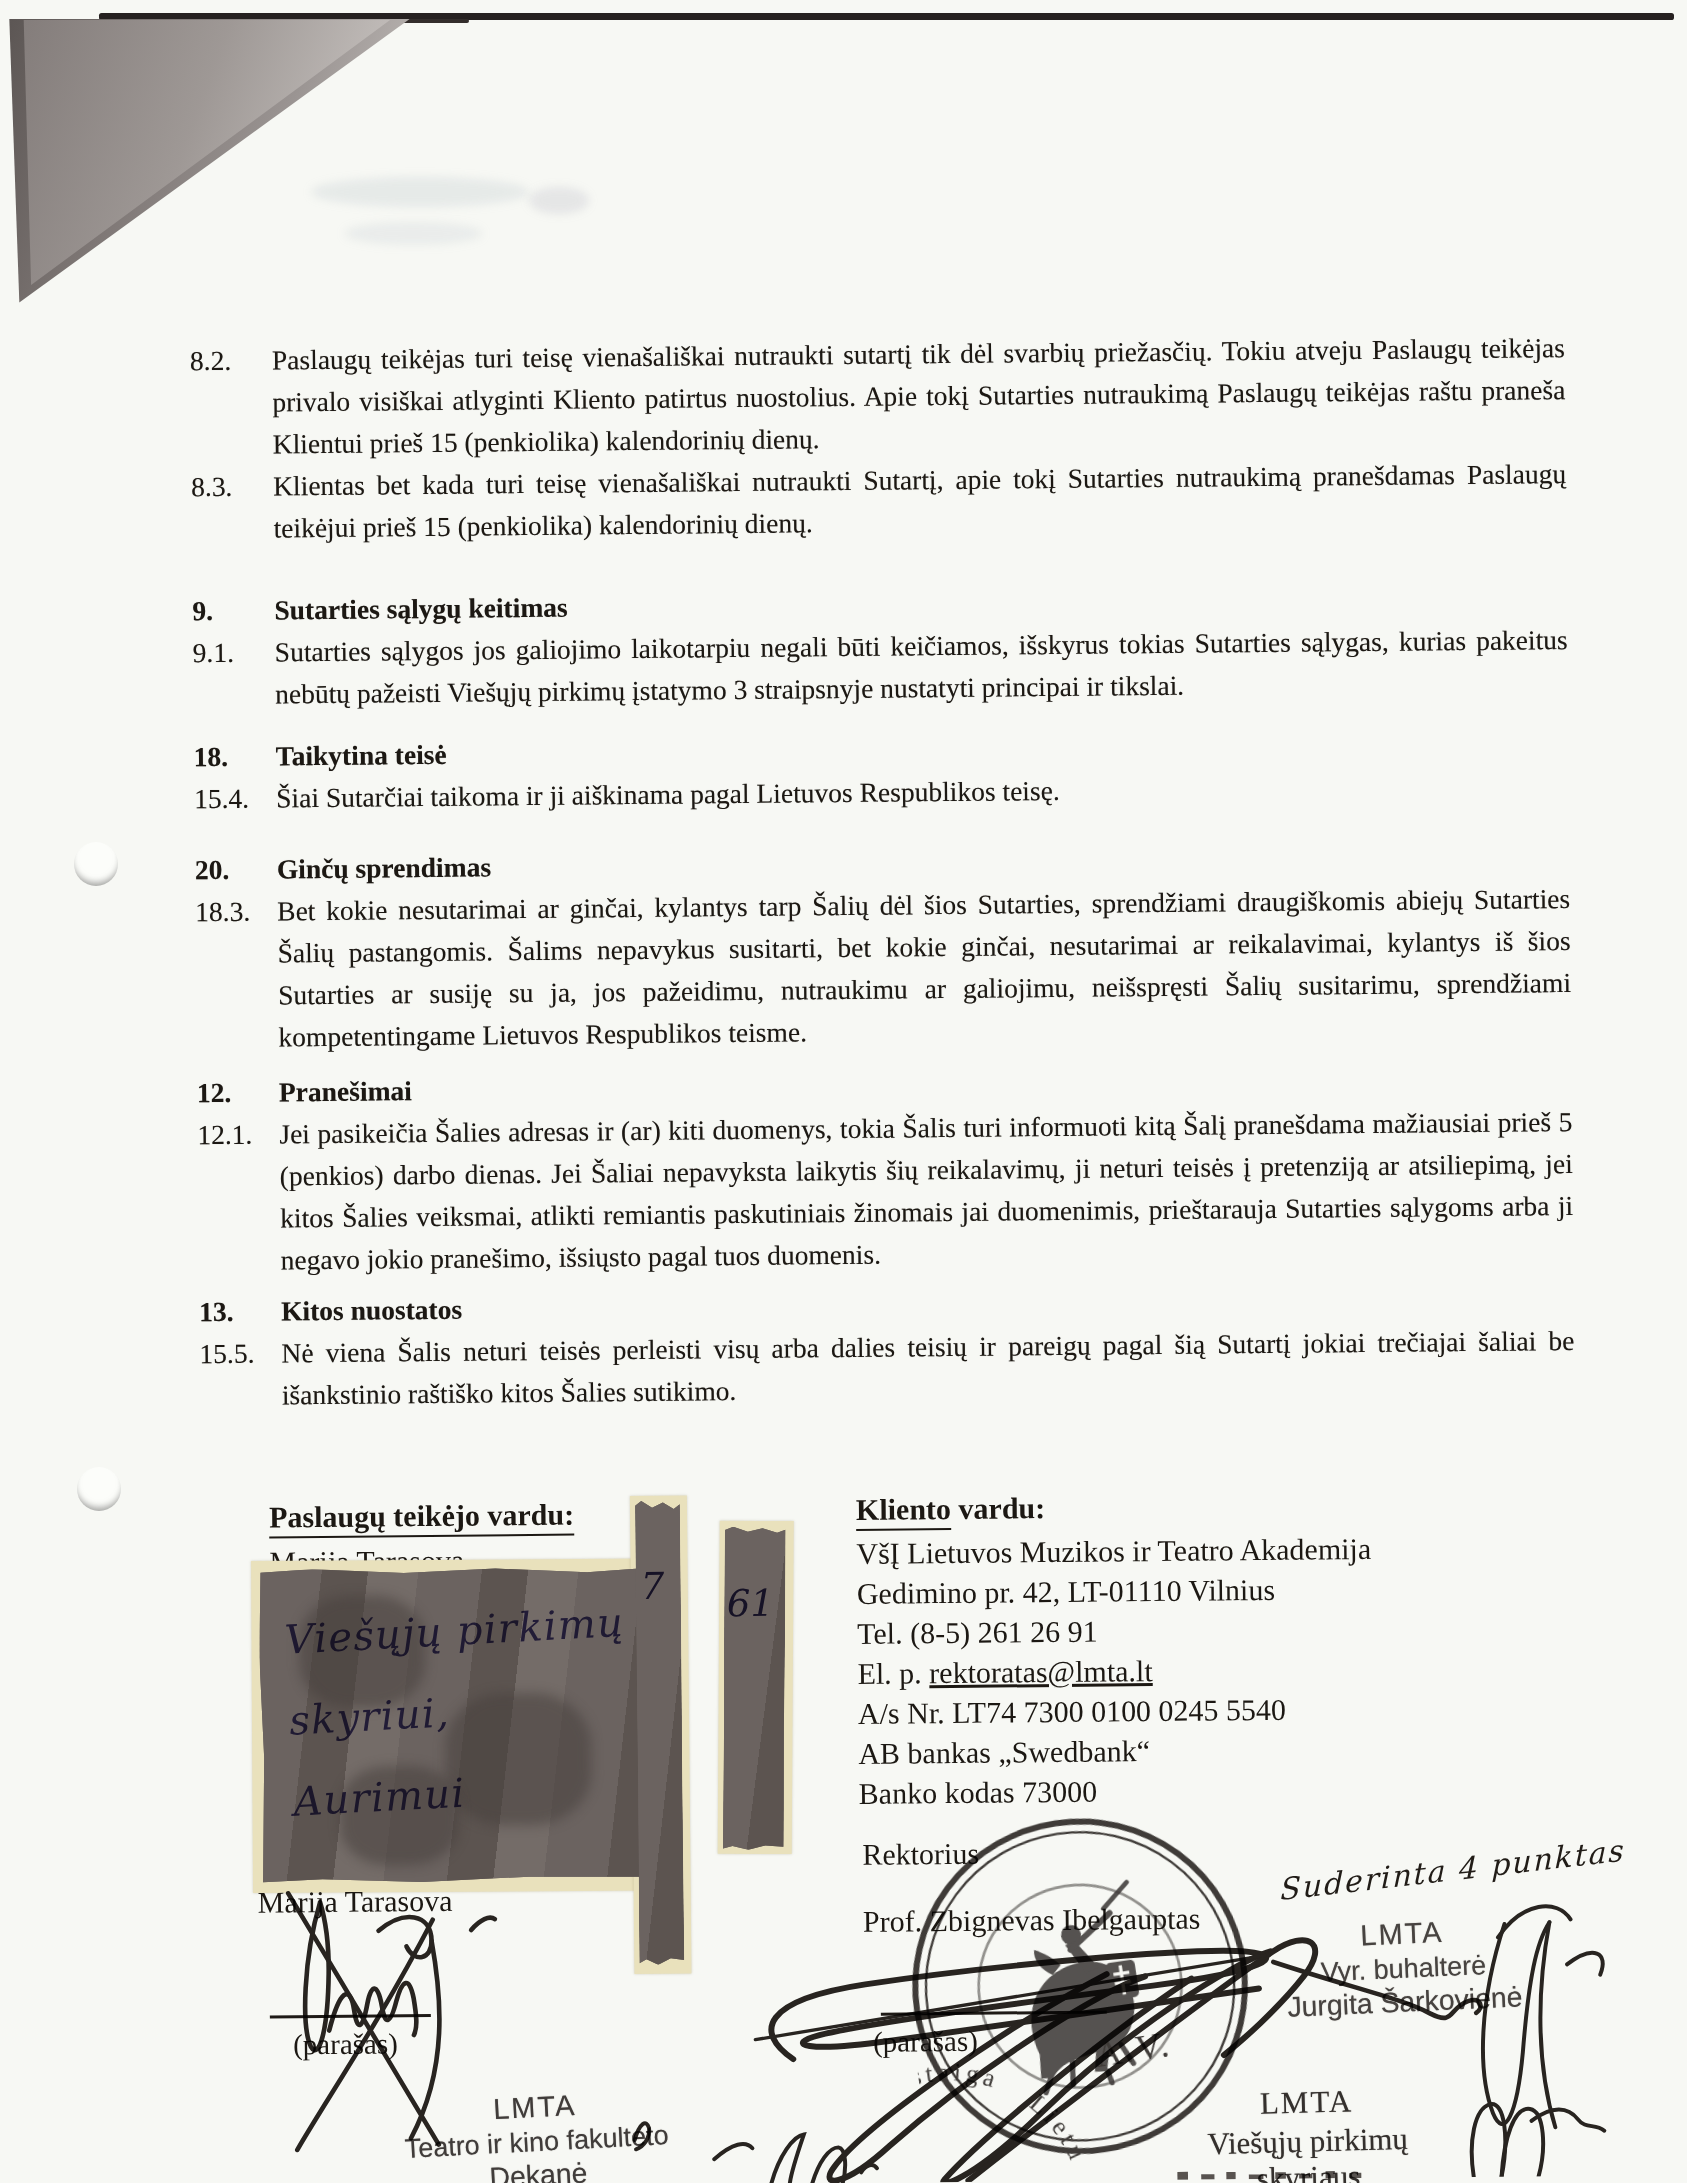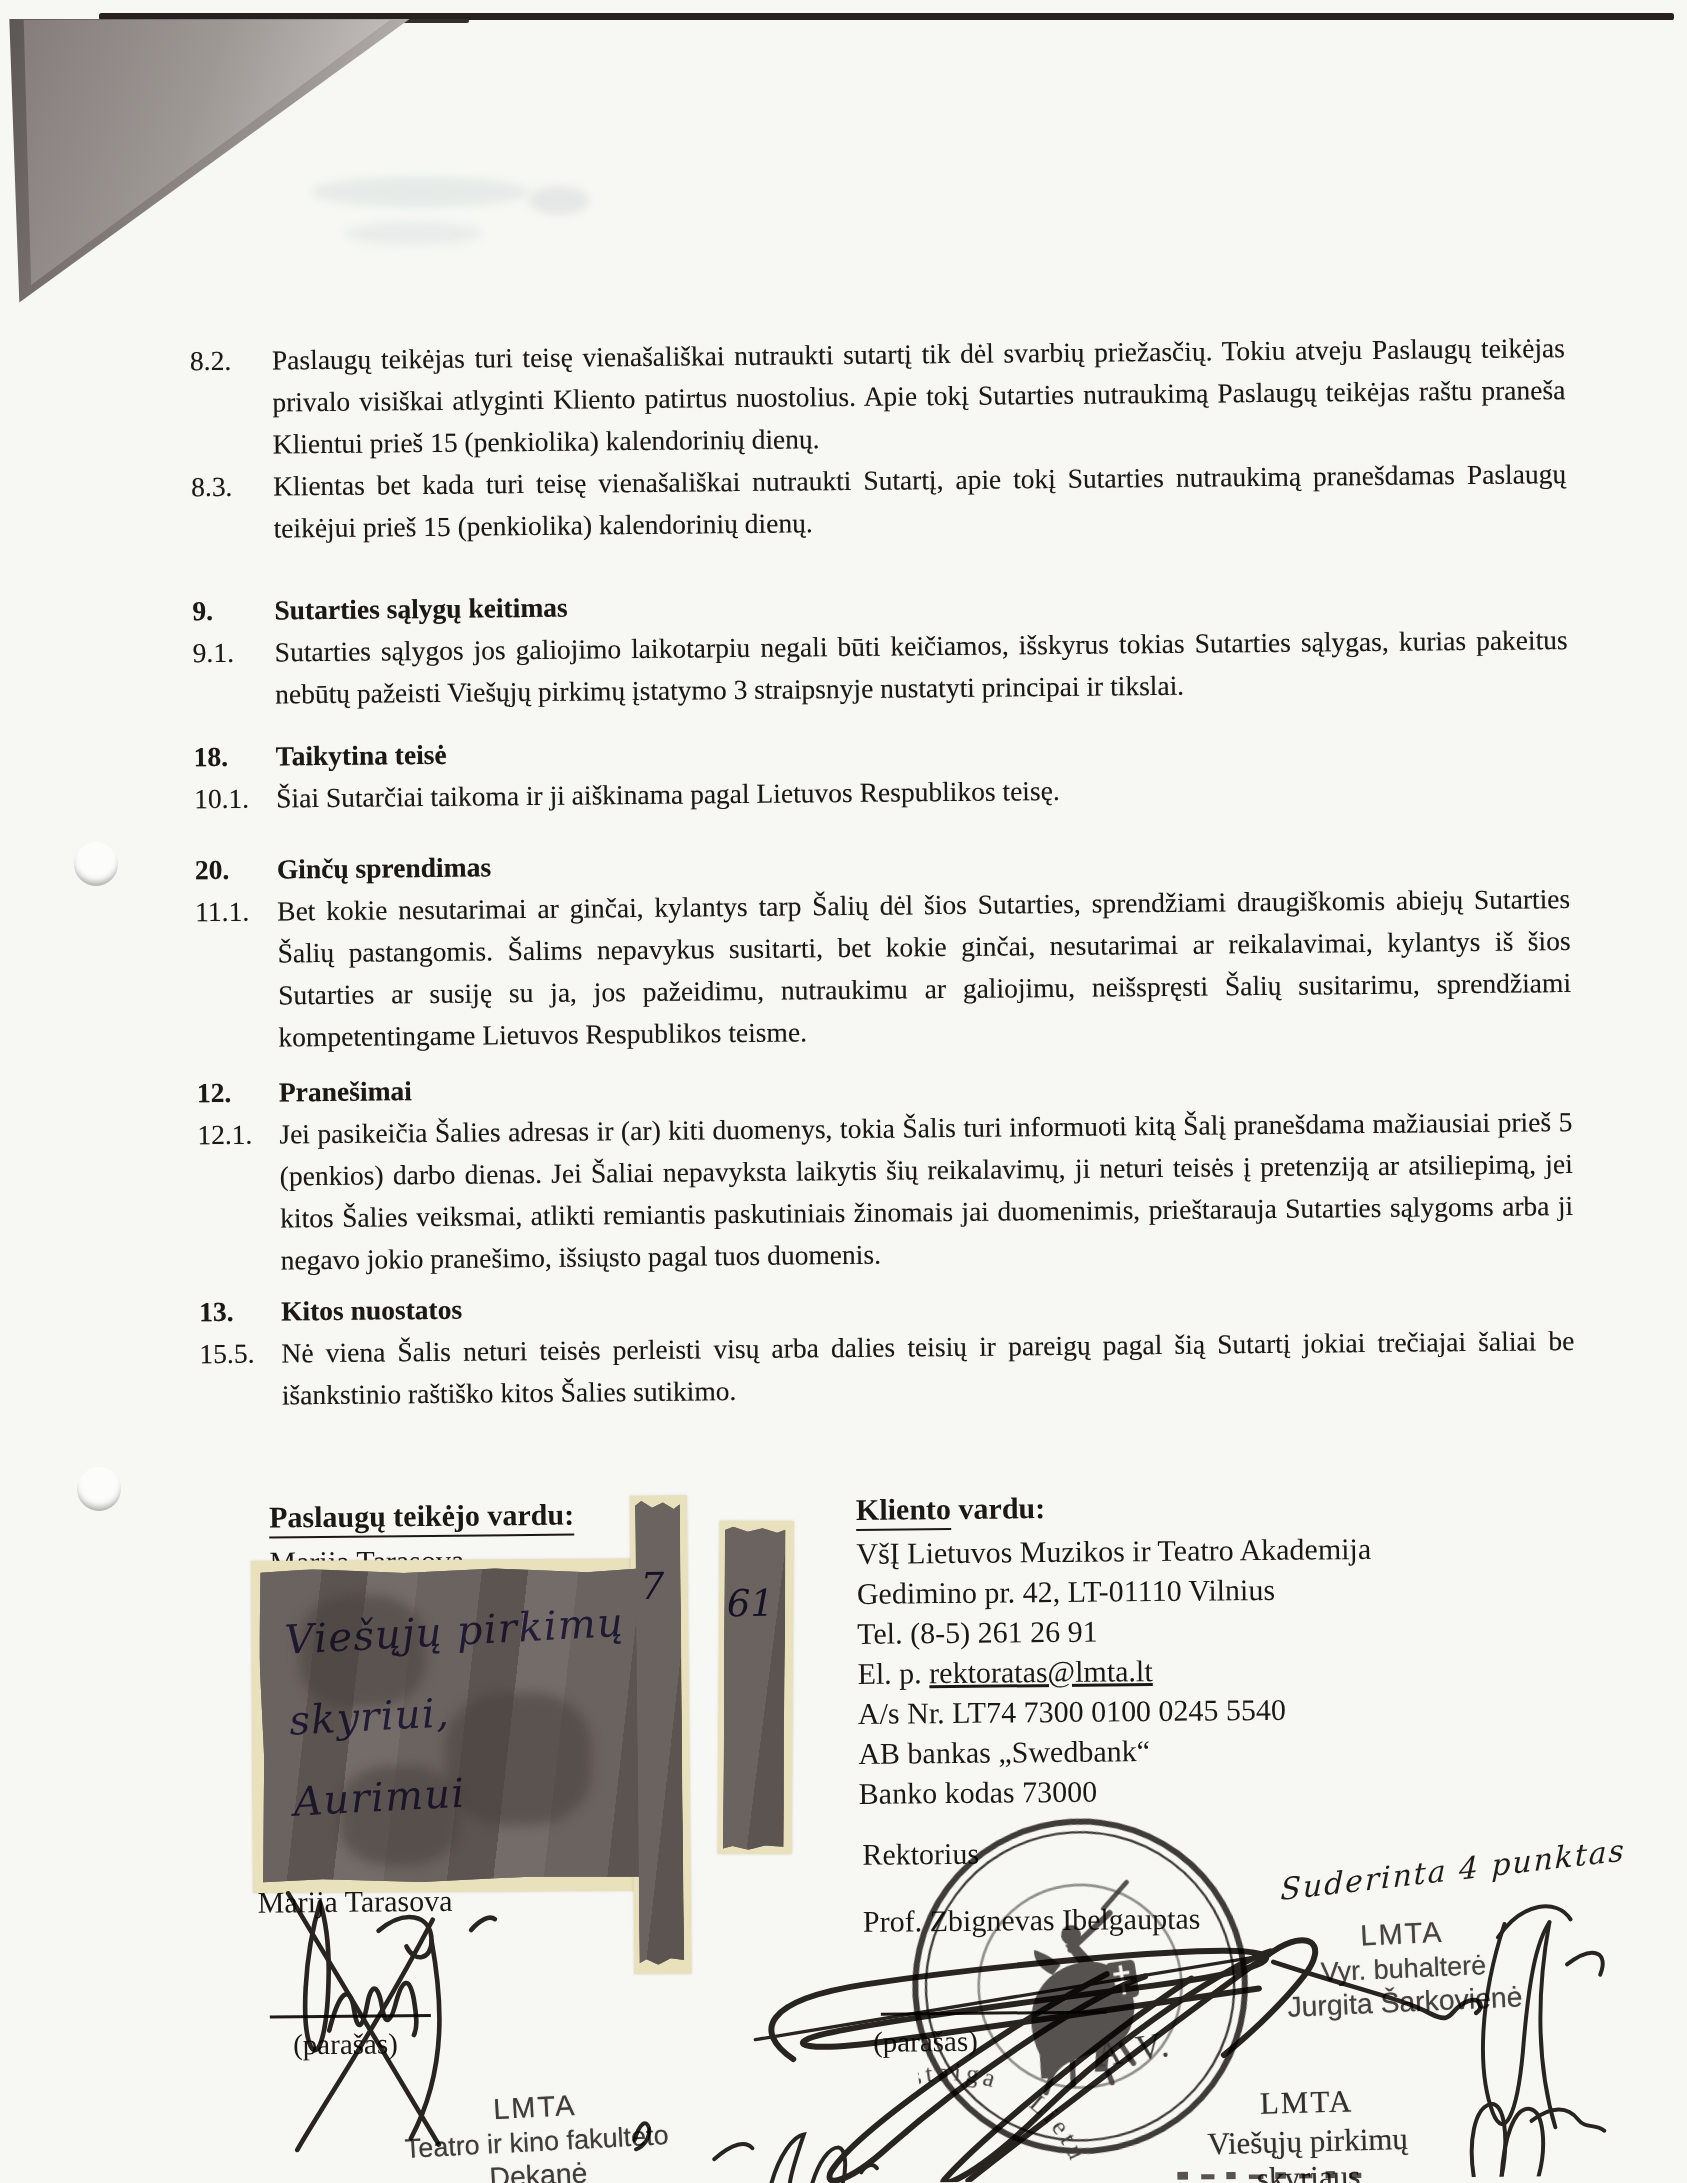--- a/index.html
+++ b/index.html
@@ -113,29 +113,29 @@
       </div>
       <div class="row">
         <span class="num">9.1.</span>
         <span class="txt">Sutarties sąlygos jos galiojimo laikotarpiu negali būti keičiamos, išskyrus tokias Sutarties sąlygas, kurias pakeitus nebūtų pažeisti Viešųjų pirkimų įstatymo 3 straipsnyje nustatyti principai ir tikslai.</span>
       </div>
       <div class="row head mt30">
         <span class="num">18.</span>
         <span class="txt">Taikytina teisė</span>
       </div>
       <div class="row">
-        <span class="num">10.1.</span>
+        <span class="num">15.4.</span>
         <span class="txt">Šiai Sutarčiai taikoma ir ji aiškinama pagal Lietuvos Respublikos teisę.</span>
       </div>
       <div class="row head mt44">
         <span class="num">20.</span>
         <span class="txt">Ginčų sprendimas</span>
       </div>
       <div class="row">
-        <span class="num">11.1.</span>
+        <span class="num">18.3.</span>
         <span class="txt">Bet kokie nesutarimai ar ginčai, kylantys tarp Šalių dėl šios Sutarties, sprendžiami draugiškomis abiejų Sutarties Šalių pastangomis. Šalims nepavykus susitarti, bet kokie ginčai, nesutarimai ar reikalavimai, kylantys iš šios Sutarties ar susiję su ja, jos pažeidimu, nutraukimu ar galiojimu, neišspręsti Šalių susitarimu, sprendžiami kompetentingame Lietuvos Respublikos teisme.</span>
       </div>
       <div class="row head mt20">
         <span class="num">12.</span>
         <span class="txt">Pranešimai</span>
       </div>
       <div class="row">
         <span class="num">12.1.</span>
         <span class="txt">Jei pasikeičia Šalies adresas ir (ar) kiti duomenys, tokia Šalis turi informuoti kitą Šalį pranešdama mažiausiai prieš 5 (penkios) darbo dienas. Jei Šaliai nepavyksta laikytis šių reikalavimų, ji neturi teisės į pretenziją ar atsiliepimą, jei kitos Šalies veiksmai, atlikti remiantis paskutiniais žinomais jai duomenimis, prieštarauja Sutarties sąlygoms arba ji negavo jokio pranešimo, išsiųsto pagal tuos duomenis.</span>
       </div>

